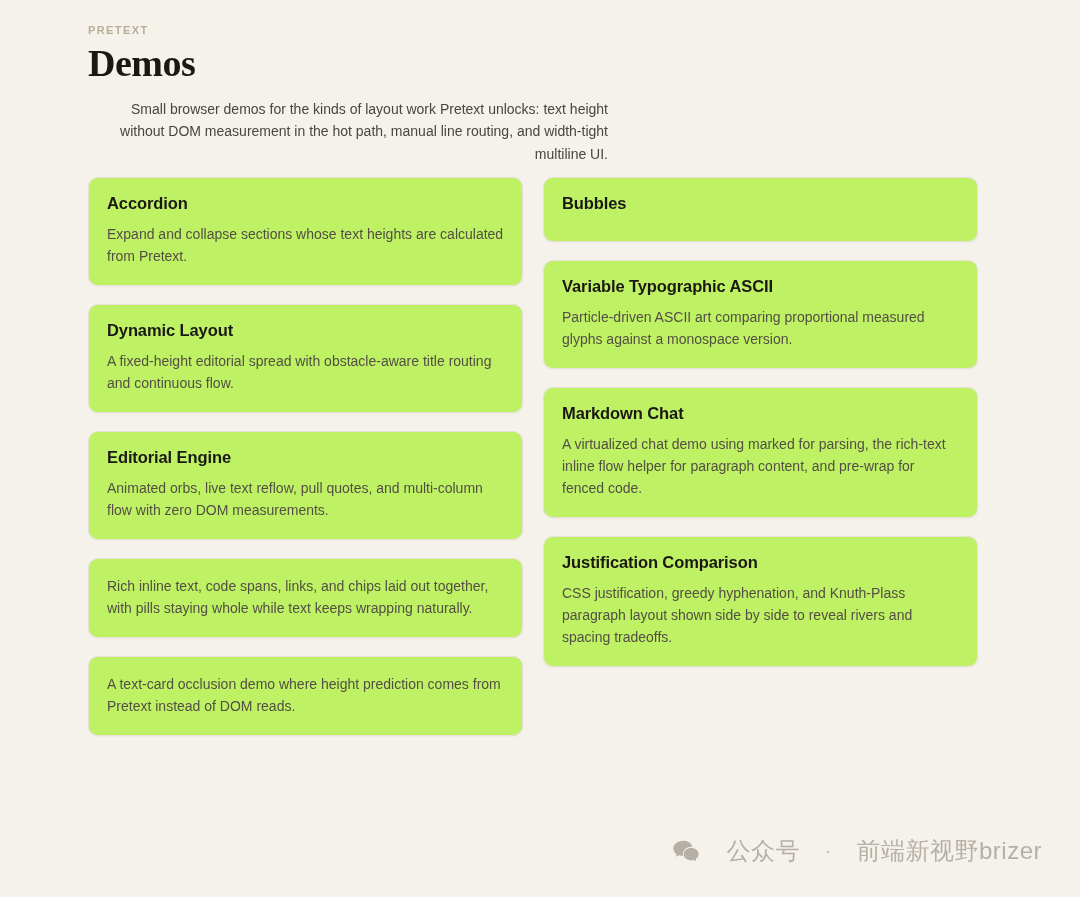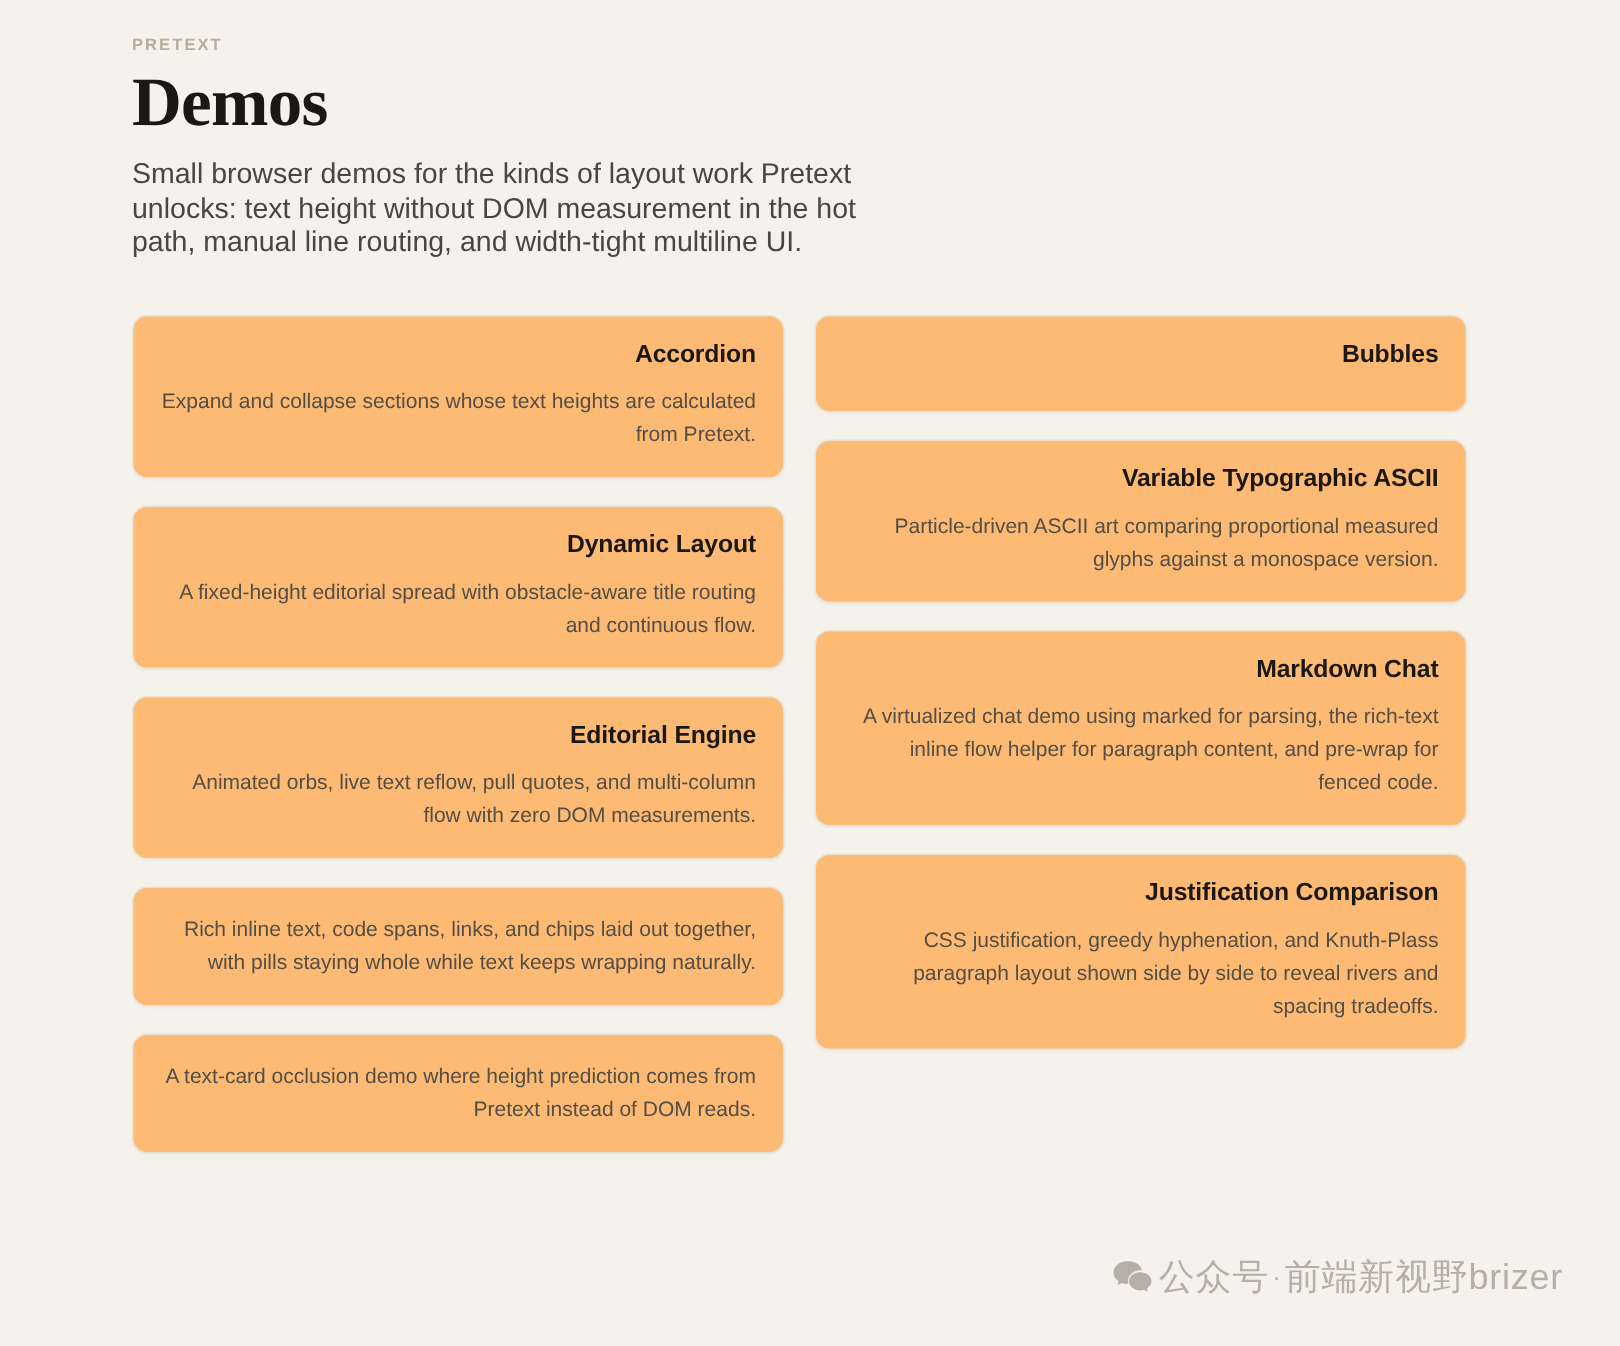--- a/index.html
+++ b/index.html
@@ -25,75 +25,75 @@
   .eyebrow {
     font-size: 11px;
     letter-spacing: 1.4px;
     font-weight: 700;
     color: #b9ad9a;
     text-transform: uppercase;
     margin: 0 0 8px 0;
   }
   .page-title {
     font-family: "Liberation Serif", serif;
-    font-size: 46px;
+    font-size: 38px;
     font-weight: 700;
     letter-spacing: -0.5px;
     color: #1b1814;
     margin: 0 0 14px 0;
     line-height: 1.05;
   }
   .intro {
-    font-size: 19px;
+    font-size: 14px;
     line-height: 22.5px;
     color: #4a453d;
     max-width: 520px;
-    margin: 0 0 36px 0;
+    margin: 0 0 12px 0;
+    text-align: right;
   }
   .grid {
     display: grid;
     grid-template-columns: 435px 435px;
     column-gap: 20px;
     row-gap: 18px;
     align-items: start;
   }
   .col {
     display: flex;
     flex-direction: column;
     gap: 18px;
   }
   .card {
-    background: #fdba74;
+    background: #bef264;
     border: 1px solid #e7e1d6;
     border-radius: 10px;
     padding: 16px 18px 18px 18px;
     box-sizing: border-box;
     box-shadow: 0 1px 2px rgba(40, 33, 22, 0.04);
-    text-align: right;
   }
   .card-title {
     font-size: 16.5px;
     font-weight: 700;
     color: #1b1814;
     margin: 0 0 10px 0;
     letter-spacing: -0.1px;
   }
   .card-desc {
     font-size: 14px;
     line-height: 22px;
     color: #544e45;
     margin: 0;
   }
   .watermark {
     position: absolute;
     right: 38px;
     bottom: 30px;
     display: flex;
     align-items: center;
-    gap: 2px;
+    gap: 25px;
     color: #aca49a;
     font-size: 24px;
     letter-spacing: 0.5px;
     opacity: 0.85;
   }
   .wechat-icon {
     width: 30px;
     height: 30px;
     display: inline-block;
   }

